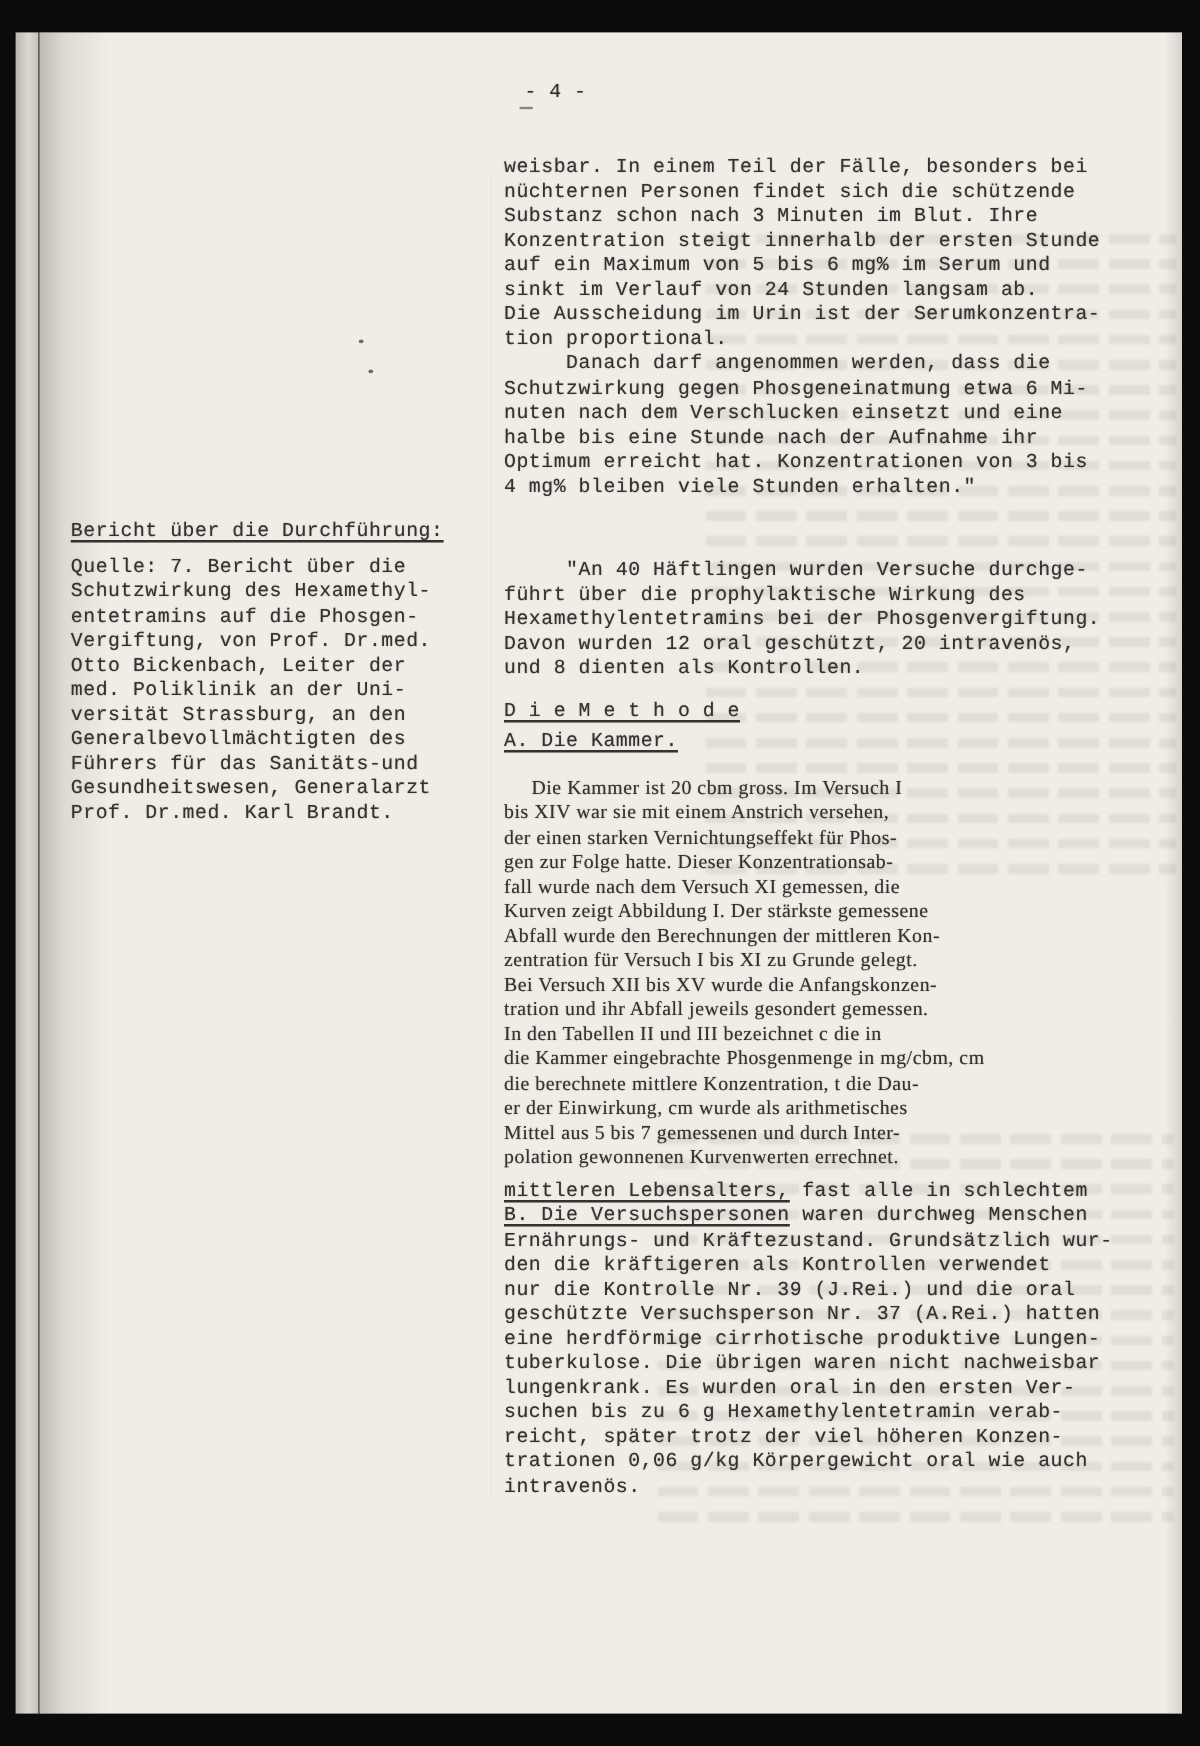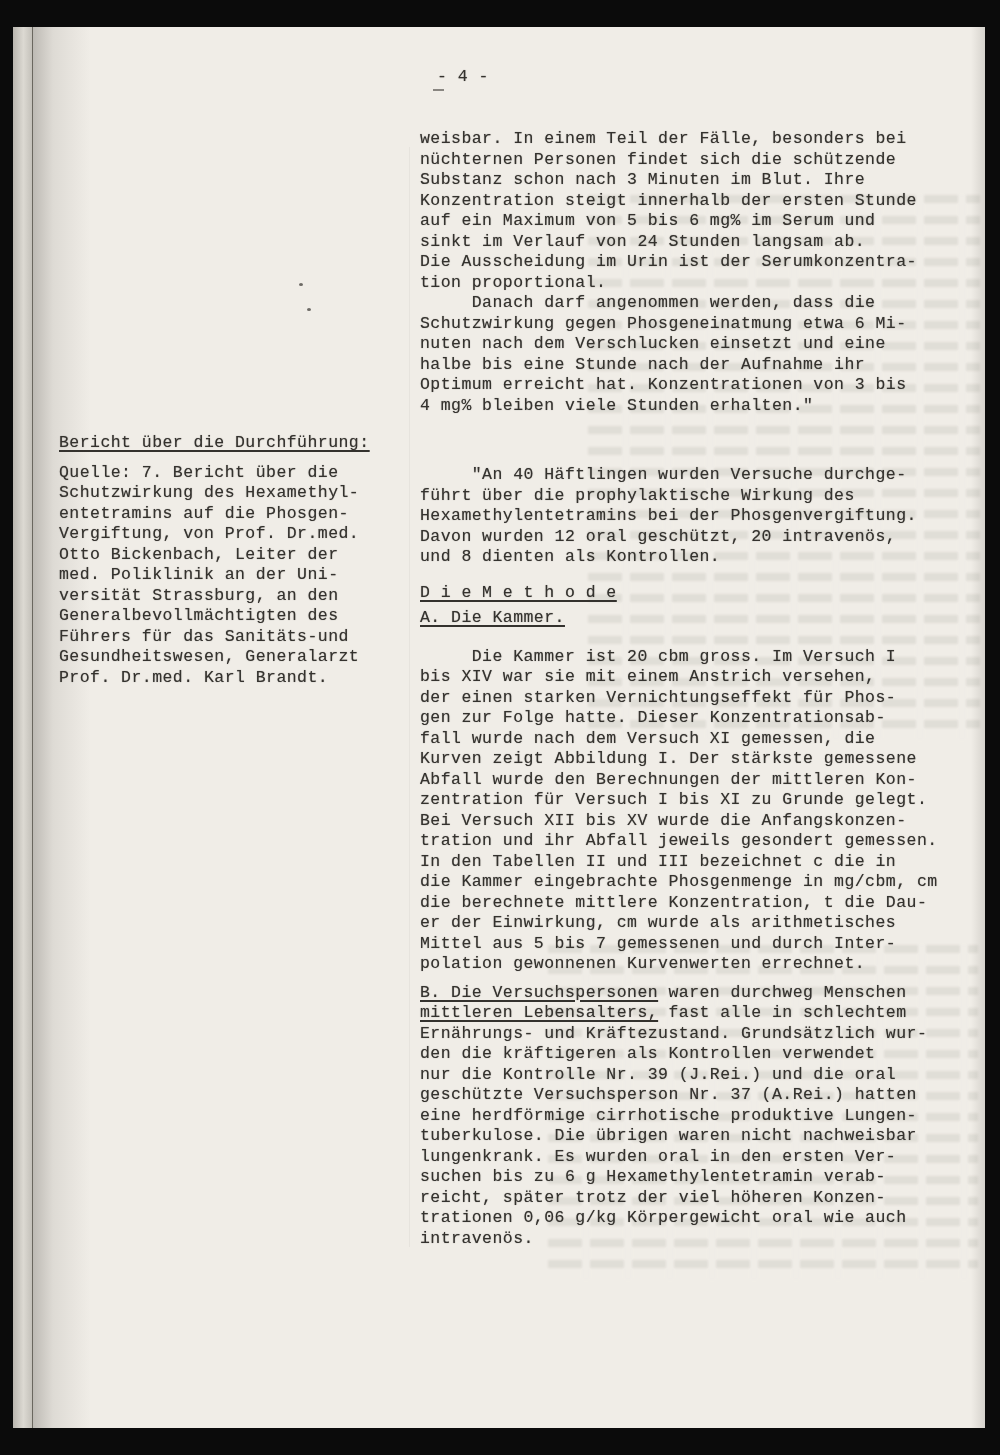--- a/index.html
+++ b/index.html
@@ -70,21 +70,21 @@
   .margin-note .heading { margin-bottom: 9px; }
   .body-col {
     position: absolute;
     left: 387px; top: 102px;
     width: 565px;
   }
   .para1 { margin-bottom: 49px; }
   .para2 { margin-bottom: 15px; }
   .heading-methode { margin-bottom: 5px; }
   .subheading { margin-bottom: 18px; }
-  .para3 { margin-bottom: 8px; }
+  .para3 { margin-bottom: 8px; font-family: Liberation Serif, serif; }
   
   .bleed {
     position: absolute;
     pointer-events: none;
     filter: blur(1.1px);
     opacity: 0.8;
     background-image:
       repeating-linear-gradient(to right, rgba(240,237,231,0) 0 34px, #f0ede7 34px 42px),
       repeating-linear-gradient(to bottom, rgba(112,110,102,0.15) 0 8px, rgba(112,110,102,0) 8px 21px);
   }
@@ -163,22 +163,22 @@
 zentration für Versuch I bis XI zu Grunde gelegt.
 Bei Versuch XII bis XV wurde die Anfangskonzen-
 tration und ihr Abfall jeweils gesondert gemessen.
 In den Tabellen II und III bezeichnet c die in
 die Kammer eingebrachte Phosgenmenge in mg/cbm, cm
 die berechnete mittlere Konzentration, t die Dau-
 er der Einwirkung, cm wurde als arithmetisches
 Mittel aus 5 bis 7 gemessenen und durch Inter-
 polation gewonnenen Kurvenwerten errechnet.</div>
       <div class="para4">
+        <div class="line"><span class="u">mittleren Lebensalters,</span><span> fast alle in schlechtem</span></div>
         <div class="line"><span class="u">B. Die Versuchspersonen</span><span> waren durchweg Menschen</span></div>
-        <div class="line"><span class="u">mittleren Lebensalters,</span><span> fast alle in schlechtem</span></div>
         <div class="lines">Ernährungs- und Kräftezustand. Grundsätzlich wur-
 den die kräftigeren als Kontrollen verwendet
 nur die Kontrolle Nr. 39 (J.Rei.) und die oral
 geschützte Versuchsperson Nr. 37 (A.Rei.) hatten
 eine herdförmige cirrhotische produktive Lungen-
 tuberkulose. Die übrigen waren nicht nachweisbar
 lungenkrank. Es wurden oral in den ersten Ver-
 suchen bis zu 6 g Hexamethylentetramin verab-
 reicht, später trotz der viel höheren Konzen-
 trationen 0,06 g/kg Körpergewicht oral wie auch

